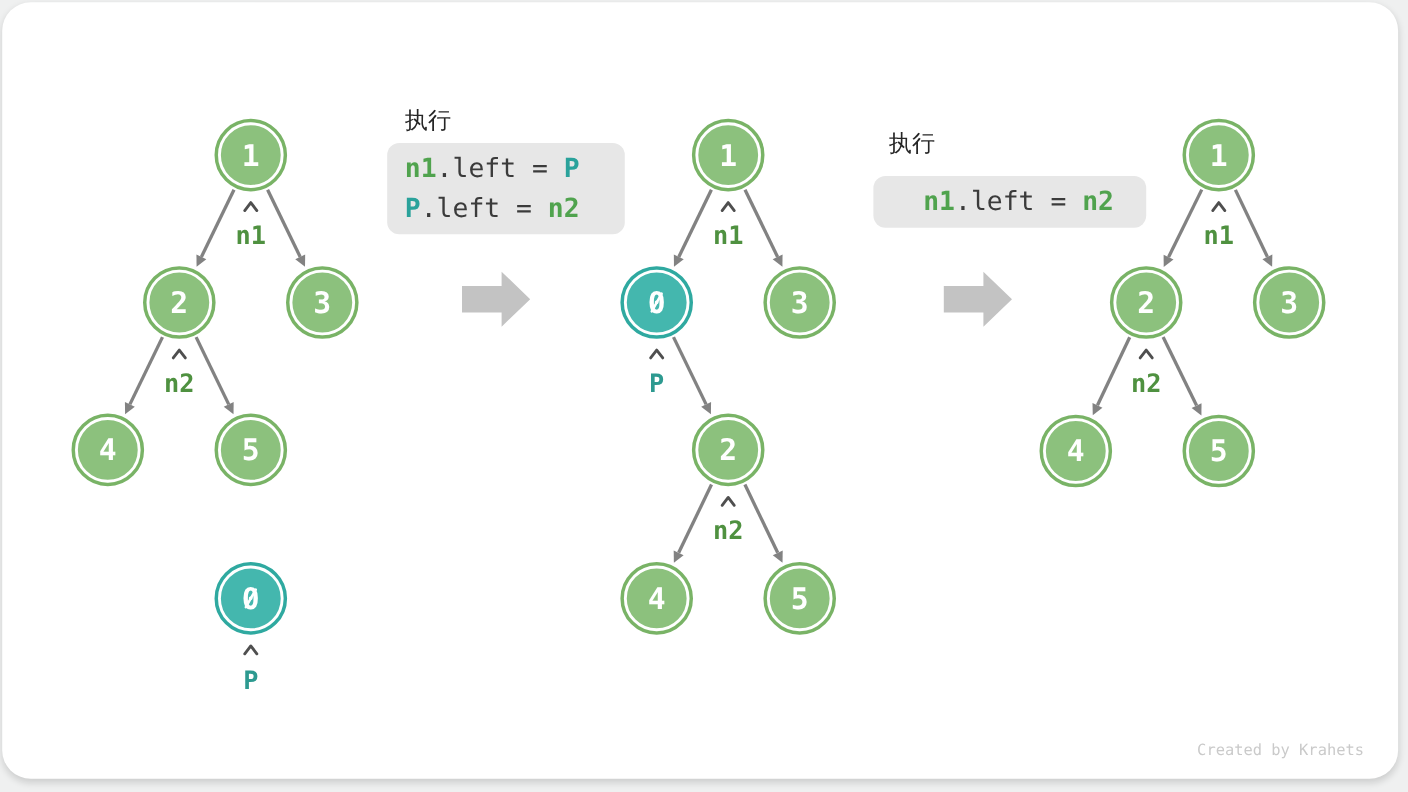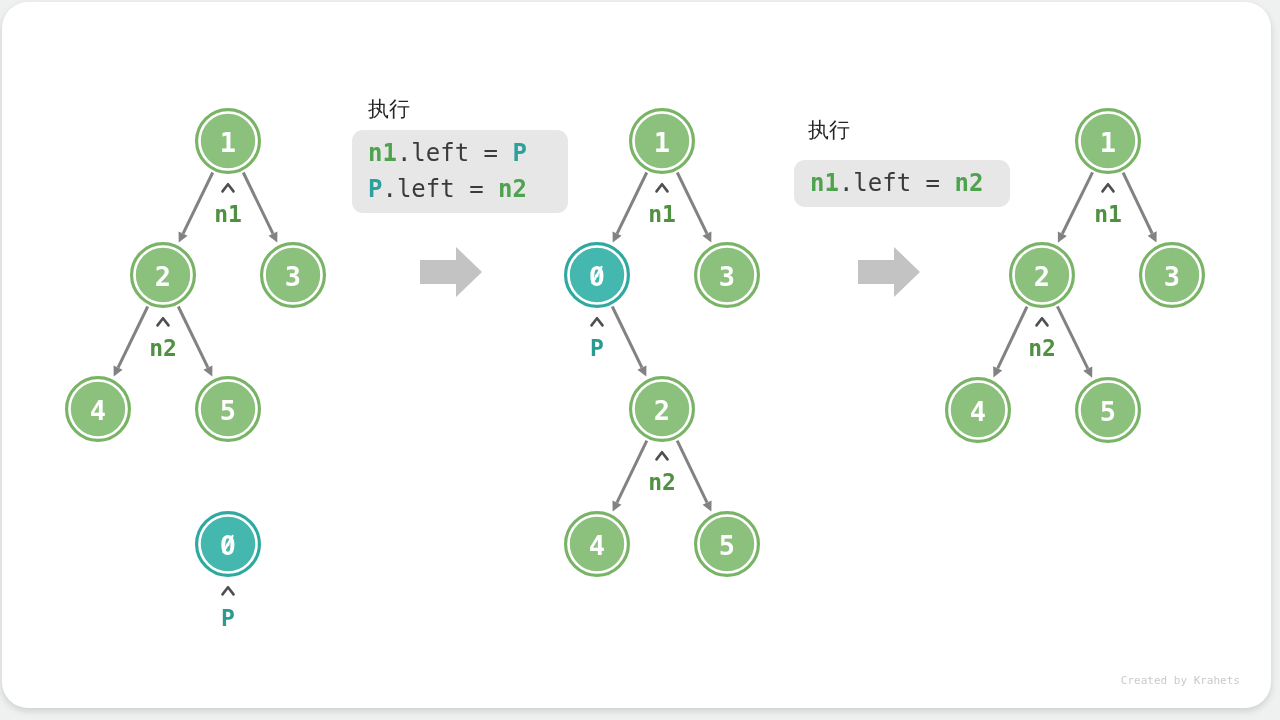--- a/index.html
+++ b/index.html
@@ -64,21 +64,21 @@
     white-space: pre;
   }
   .tok.plain { color: var(--code-plain, #3b3b3b); }
   .tok.green { color: var(--code-green, #50a34e); font-weight: bold; }
   .tok.teal  { color: var(--code-teal, #2aa29b); font-weight: bold; }
   .watermark {
     position: absolute;
     right: 40px;
     top: 674px;
     font-family: "DejaVu Sans Mono", monospace;
-    font-size: 11px;
+    font-size: 14px;
     color: var(--watermark, #cacaca);
   }
 </style>
 </head>
 <body>
 
 <div class="stage">
   <div class="card"></div>
 
   <svg class="diagram" id="diagram" viewBox="0 0 1280 720" xmlns="http://www.w3.org/2000/svg">
@@ -224,19 +224,19 @@
   <div class="panel" style="left:352px; top:96px;">
     <div class="panel-title" style="margin-left:16px;">执行</div>
     <div class="code-box" style="margin-top:8px; width:216px;">
       <div class="code-line"><span class="tok green">n1</span><span class="tok plain">.left = </span><span class="tok teal">P</span></div>
       <div class="code-line"><span class="tok teal">P</span><span class="tok plain">.left = </span><span class="tok green">n2</span></div>
     </div>
   </div>
 
   <div class="panel" style="left:794px; top:117px;">
     <div class="panel-title" style="margin-left:14px;">执行</div>
-    <div class="code-box" style="margin-top:17px; width:216px;">
+    <div class="code-box" style="margin-top:17px; width:248px;text-align:center;">
       <div class="code-line"><span class="tok green">n1</span><span class="tok plain">.left = </span><span class="tok green">n2</span></div>
     </div>
   </div>
 
   <div class="watermark">Created by Krahets</div>
 </div>
 
 </body></html>

